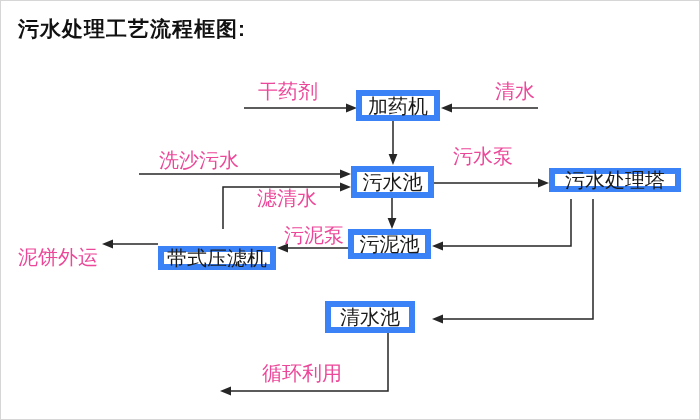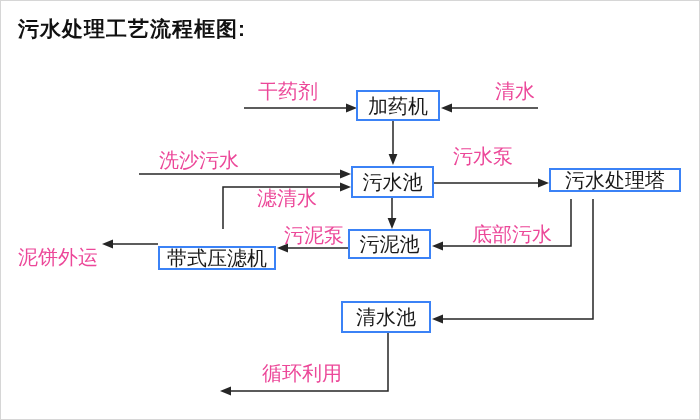--- a/index.html
+++ b/index.html
@@ -25,21 +25,21 @@
     white-space: nowrap;
   }
   .connectors {
     position: absolute;
     left: 0; top: 0;
     width: 700px; height: 420px;
   }
   .node {
     position: absolute;
     box-sizing: border-box;
-    border: 2px solid #3b82f6;
+    border: 6px solid #3b82f6;
     background: #ffffff;
     display: flex;
     align-items: center;
     justify-content: center;
     font-size: 20px;
     line-height: 1;
     white-space: nowrap;
   }
   .flow-label {
     position: absolute;
@@ -47,21 +47,21 @@
     line-height: 1;
     white-space: nowrap;
     color: #ec4899;
   }
   
   .n-dosing      { left: 355px; top:  89px; width:  84px; height: 31px; }
   .n-sewage      { left: 350px; top: 165px; width:  83px; height: 32px; text-align: center; }
   .n-tower       { left: 548px; top: 167px; width: 132px; height: 24px; }
   .n-sludge      { left: 347px; top: 228px; width:  83px; height: 30px; }
   .n-press       { left: 157px; top: 245px; width: 118px; height: 24px; }
-  .n-clear       { left: 340px; top: 300px; width:  90px; height: 32px; }
+  .n-clear       { left: 324px; top: 300px; width:  90px; height: 32px; }
   
   .l-dry         { left: 257px; top:  80px; }
   .l-cwater      { left: 477px; top:  80px; margin-left: 17px; }
   .l-sand        { left: 158px; top: 149px; }
   .l-filtered    { left: 256px; top: 187px; }
   .l-spump       { left: 452px; top: 145px; }
   .l-bottom      { left: 471px; top: 223px; }
   .l-slpump      { left: 283px; top: 224px; }
   .l-mudcake     { left:  17px; top: 226px; margin-top: 20px; }
   .l-recycle     { left: 261px; top: 362px; }
@@ -141,18 +141,17 @@
   <div class="node n-tower">污水处理塔</div>
   <div class="node n-sludge">污泥池</div>
   <div class="node n-press">带式压滤机</div>
   <div class="node n-clear">清水池</div>
 
   <div class="flow-label l-dry">干药剂</div>
   <div class="flow-label l-cwater">清水</div>
   <div class="flow-label l-sand">洗沙污水</div>
   <div class="flow-label l-filtered">滤清水</div>
   <div class="flow-label l-spump">污水泵</div>
-  <div class="flow-label l-bottom">底部污水</div>
   <div class="flow-label l-slpump">污泥泵</div>
   <div class="flow-label l-mudcake">泥饼外运</div>
   <div class="flow-label l-recycle">循环利用</div>
 
 </div>
 
 </body></html>

